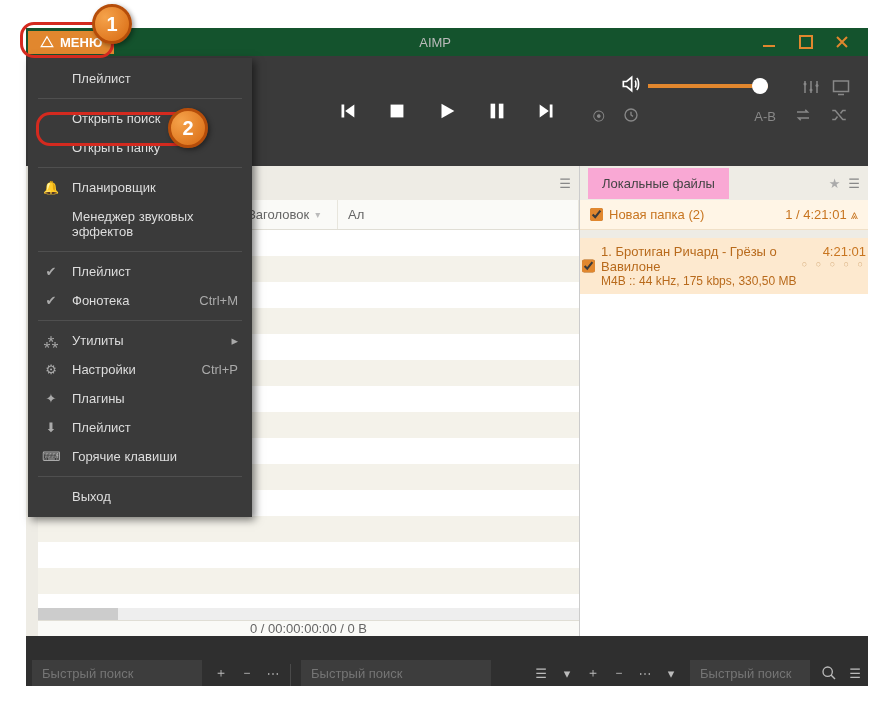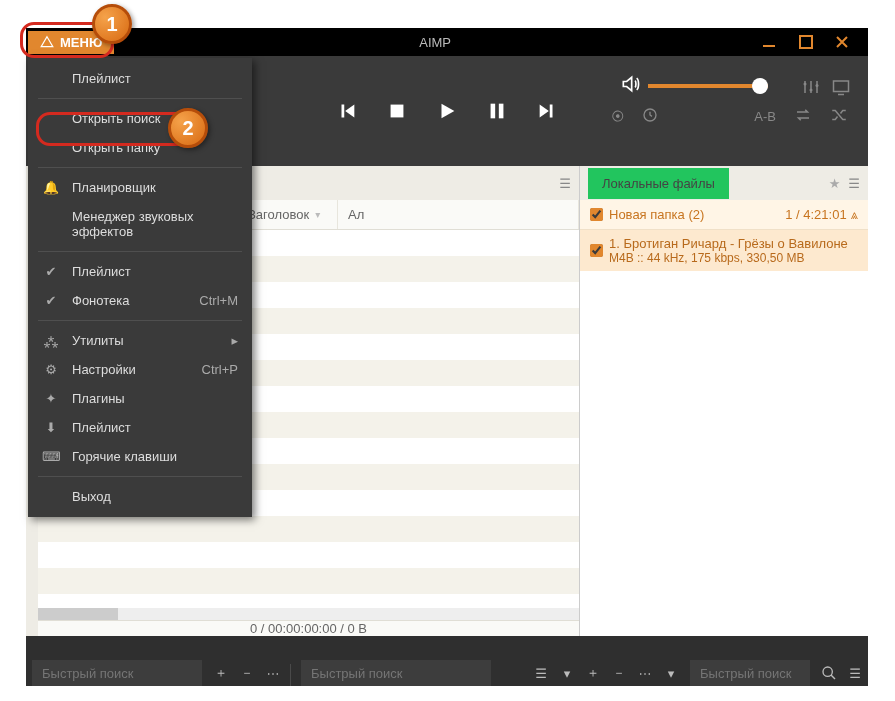--- a/index.html
+++ b/index.html
@@ -1,18 +1,18 @@
 <!DOCTYPE html>
 <html><head>
 <meta charset="utf-8">
 <style>
 * { margin: 0; padding: 0; box-sizing: border-box; font-family: "Segoe UI", Arial, sans-serif; font-size: 13px; }
 body { width: 895px; height: 701px; background: #fff; position: relative; overflow: hidden; }
 .window { position: absolute; left: 26px; top: 28px; width: 842px; height: 658px; background: #3a3a3a; display: flex; flex-direction: column; }
-.titlebar { height: 28px; background: #000000; display: flex; align-items: center; color: #ddd; }
+.titlebar { height: 28px; background: #14532d; display: flex; align-items: center; color: #ddd; }
 .menu-btn { background: #e1872e; color: #fff; padding: 4px 12px; font-weight: 600; display: flex; align-items: center; gap: 6px; margin-left: 2px; }
 .menu-btn svg { width: 14px; height: 14px; }
 .title { flex: 1; text-align: center; color: #bbb; }
 .winbtns { display: flex; gap: 8px; padding-right: 12px; }
 .winbtn { width: 28px; height: 20px; display: flex; align-items: center; justify-content: center; color: #e1872e; }
 
 .player { height: 110px; background: #3a3a3a; display: flex; align-items: center; justify-content: center; gap: 28px; position: relative; }
 .pbtn { color: #fff; display: flex; align-items: center; justify-content: center; }
 .play-btn svg { width: 38px; height: 38px; }
 .pbtn svg { width: 22px; height: 22px; }
@@ -22,38 +22,38 @@
 .extra-row { position: absolute; right: 20px; top: 50px; display: flex; gap: 18px; color: #888; align-items: center; }
 .eq-row { position: absolute; right: 20px; top: 18px; display: flex; gap: 12px; color: #888; }
 
 .content { flex: 1; display: flex; background: #eeece5; }
 .left-lib { width: 12px; background: #eeece5; }
 .mid { flex: 1; display: flex; flex-direction: column; border-right: 1px solid #ccc; }
 .right { width: 288px; display: flex; flex-direction: column; }
 
 .tabbar { height: 34px; background: #eeece5; display: flex; align-items: center; padding: 0 8px; gap: 8px; color: #666; position: relative; }
 .tabbar .spacer { flex: 1; }
-.tab-active { background: #22c55e; padding: 8px 14px; color: #444; }
+.tab-active { background: #f9a8d4; padding: 8px 14px; color: #444; }
 
 .cols { height: 30px; background: #fafaf7; border-bottom: 1px solid #e0ded5; display: flex; align-items: center; color: #666; }
 .col { padding: 0 10px; border-right: 1px solid #e8e6dd; display: flex; align-items: center; gap: 6px; height: 100%; }
 .filter-ic { color: #bbb; font-size: 10px; }
 
 .table-body { flex: 1; background: #fff; position: relative; }
 .table-body .stripe { height: 26px; }
 .table-body .stripe:nth-child(even) { background: #f4f2ea; }
 .hscroll { position: absolute; bottom: 0; left: 0; height: 12px; width: 100%; background: #eee; }
 .hscroll-thumb { position: absolute; left: 0; width: 80px; height: 12px; background: #ccc; }
 
 .mid-status { height: 16px; background: #fafaf7; display: flex; align-items: center; justify-content: center; color: #666; border-top: 1px solid #e0ded5; }
 
 .r-header { height: 30px; background: #fff5e6; display: flex; align-items: center; padding: 0 10px; color: #c87520; border-bottom: 1px solid #f0e0c8; }
 .r-header .chk { margin-right: 6px; }
 .r-header .hspacer { flex: 1; }
-.r-track { background: #fde9cf; padding: 6px 10px; color: #b86a1c; display: flex; }
+.r-track { background: #fde9cf; padding: 6px 2px; color: #b86a1c; display: flex; margin-top: 8px; }
 .r-track .chk { margin-right: 6px; accent-color: #e1872e; }
 .r-track-main { flex: 1; }
 .r-track-time { color: #c87520; text-align: right; }
 .r-dots { color: #d8b080; letter-spacing: 3px; font-size: 9px; }
 .r-body { flex: 1; background: #fff; }
 .r-status { height: 28px; background: #fafaf7; display: flex; align-items: center; justify-content: center; color: #666; border-top: 1px solid #e0ded5; }
 
 .bottombar { height: 50px; background: #2f2f2f; display: flex; align-items: flex-end; color: #999; }
 .search-box { background: #3d3d3d; color: #999; border: none; padding: 6px 10px; height: 26px; width: 170px; margin: 0 6px; }
 .bb-ic { width: 26px; height: 26px; display: flex; align-items: center; justify-content: center; color: #bbb; }
@@ -158,21 +158,21 @@
             <path d="M8 22h8" stroke="#888" stroke-width="2"></path>
           </svg></span>
     </div>
     <div class="extra-row">
       <span>⦿</span>
       <span><svg width="16" height="16" viewBox="0 0 24 24">
             <circle cx="12" cy="12" r="9" fill="none" stroke="#888" stroke-width="2"></circle>
             <path d="M12 7v5l3 2" stroke="#888" stroke-width="2" fill="none"></path>
           </svg></span>
       <span style="flex:1"></span>
-      <span style="margin-left:60px">A-B</span>
+      <span style="margin-left:79px">A-B</span>
       <span><svg width="18" height="18" viewBox="0 0 24 24">
             <path d="M4 8h14l-3-3M20 16H6l3 3" fill="none" stroke="#888" stroke-width="2"></path>
           </svg></span>
       <span><svg width="18" height="18" viewBox="0 0 24 24">
             <path d="M3 6h4l10 12h4M3 18h4l3-4M14 10l3-4h4" fill="none" stroke="#888" stroke-width="2"></path>
           </svg></span>
     </div>
   </div>
 
   <div class="content">
@@ -233,20 +233,24 @@
         <span>Новая папка (2)</span>
         <span class="hspacer"></span>
         <span>1 / 4:21:01</span>
         <span style="margin-left:4px">⩓</span>
       </div>
       <div class="r-track">
         <input type="checkbox" class="chk" checked="" style="">
         <div class="r-track-main">
           <div>1. Бротиган Ричард - Грёзы о Вавилоне</div>
           <div style="font-size:12px">M4B :: 44 kHz, 175 kbps, 330,50 MB</div>
+        </div>
+        <div class="r-track-time">
+          <div>4:21:01</div>
+          <div class="r-dots">○ ○ ○ ○ ○</div>
         </div>
       </div>
       <div class="r-body"></div>
     </div>
   </div>
 
   <div class="bottombar">
     <input class="search-box" placeholder="Быстрый поиск" style="">
     <div class="bb-ic">＋</div>
     <div class="bb-ic">－</div>

